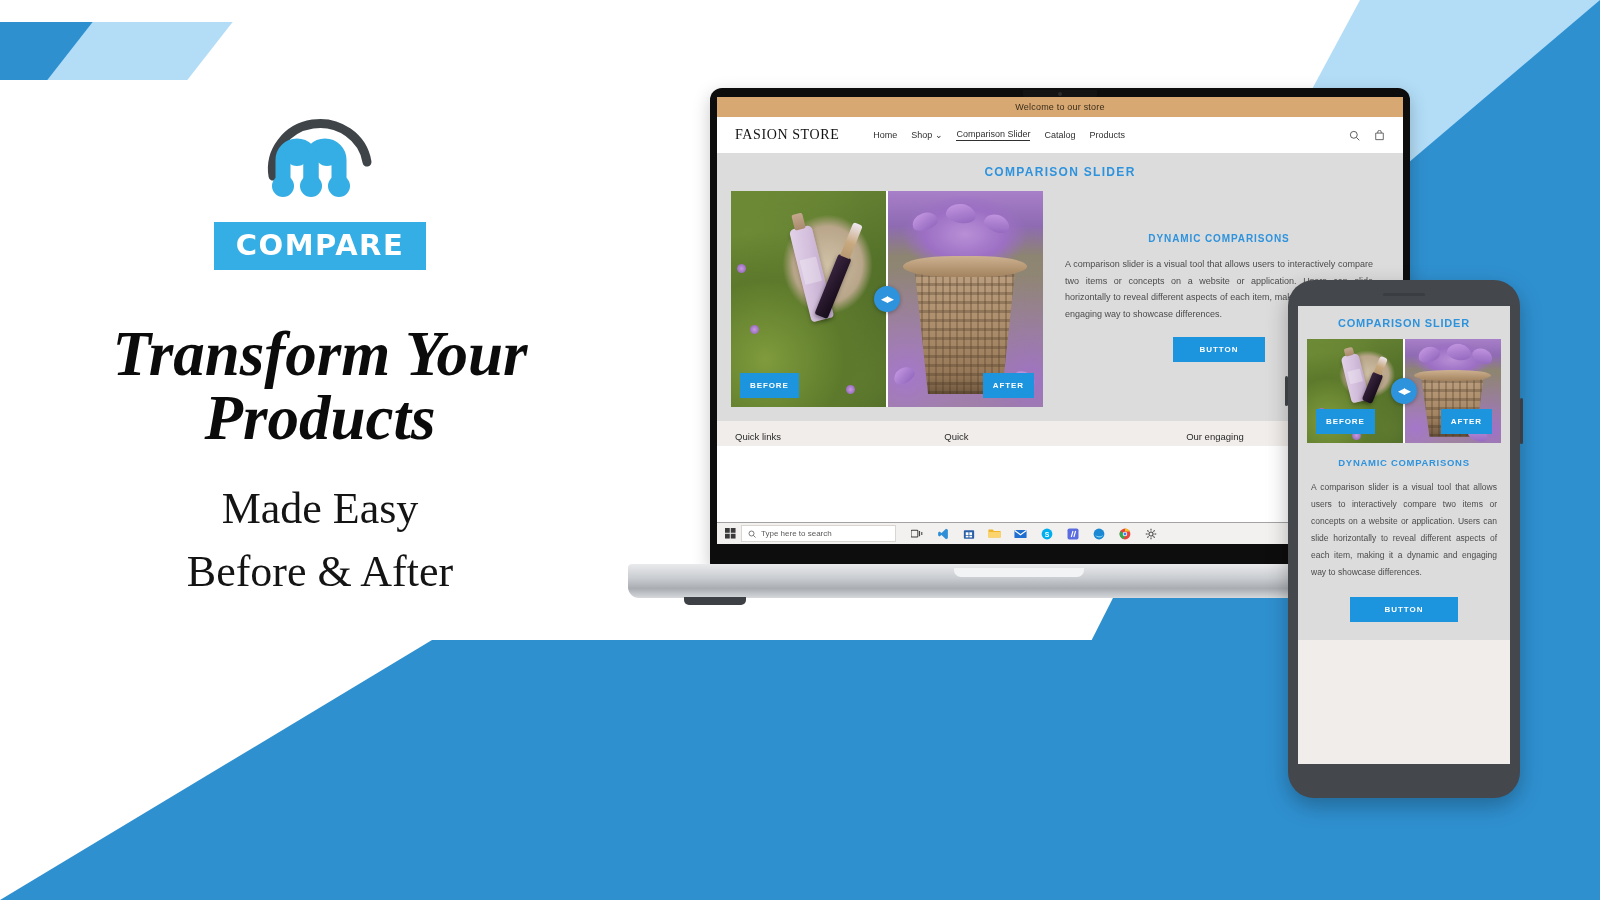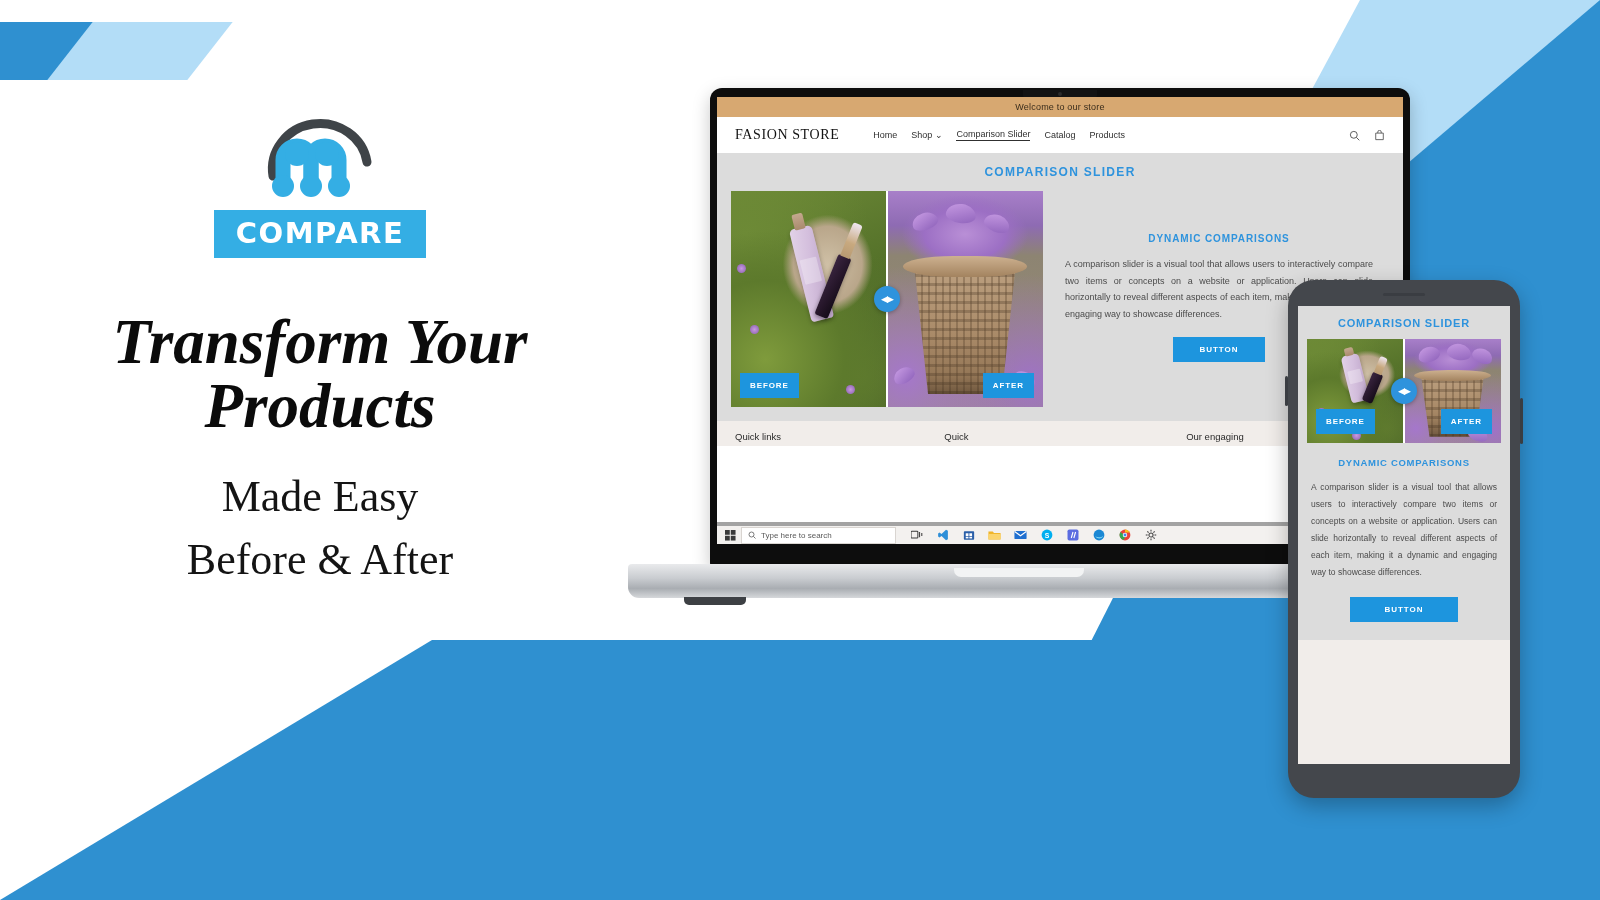--- a/index.html
+++ b/index.html
@@ -41,21 +41,21 @@
   }
 
   
   .left-panel {
     position:absolute; left:0; top:0; width:640px; height:900px;
     z-index:5;
     display:flex; flex-direction:column; align-items:center;
     padding-top:112px;
   }
 
-  .logo-block { width:260px; display:flex; flex-direction:column; align-items:center; }
+  .logo-block { width:260px; display:flex; flex-direction:column; align-items:center;gap:12px; }
   .logo-mark { width:130px; height:92px; position:relative; }
   .logo-badge {
     margin-top:6px;
     background:#34aee4;
     color:#ffffff;
     font-family:"DejaVu Sans", sans-serif;
     font-weight:bold;
     font-size:29px;
     letter-spacing:1.5px;
     padding:9px 22px 10px;
@@ -264,21 +264,21 @@
   }
   .foot-col { flex:1; font-size:9.5px; color:#2a2a2a; }
   .foot-col:nth-child(2) { flex:1.05; }
   .foot-col:nth-child(3) { flex:.95; text-align:left; padding-left:22px; }
 
   
   .taskbar {
     position:absolute; left:0; bottom:0; width:100%; height:22px;
     background:#f3f1ef;
     display:flex; align-items:center; padding:0 4px; gap:0;
-    border-top:4px solid #a3a3a3;
+    border-top:1px solid #a3a3a3;
   }
   .tb-start { width:18px; height:18px; display:flex; align-items:center; justify-content:center; }
   .tb-search {
     display:flex; align-items:center; gap:5px;
     background:#ffffff; border:1px solid #d9d5d1;
     height:17px; width:155px; padding:0 6px; margin-left:2px;
     font-size:8px; color:#5a5a5a;
   }
   .tb-icons { display:flex; align-items:center; gap:13px; margin-left:14px; }
   .tb-ico { width:13px; height:13px; display:flex; align-items:center; justify-content:center; font-size:10px; }

